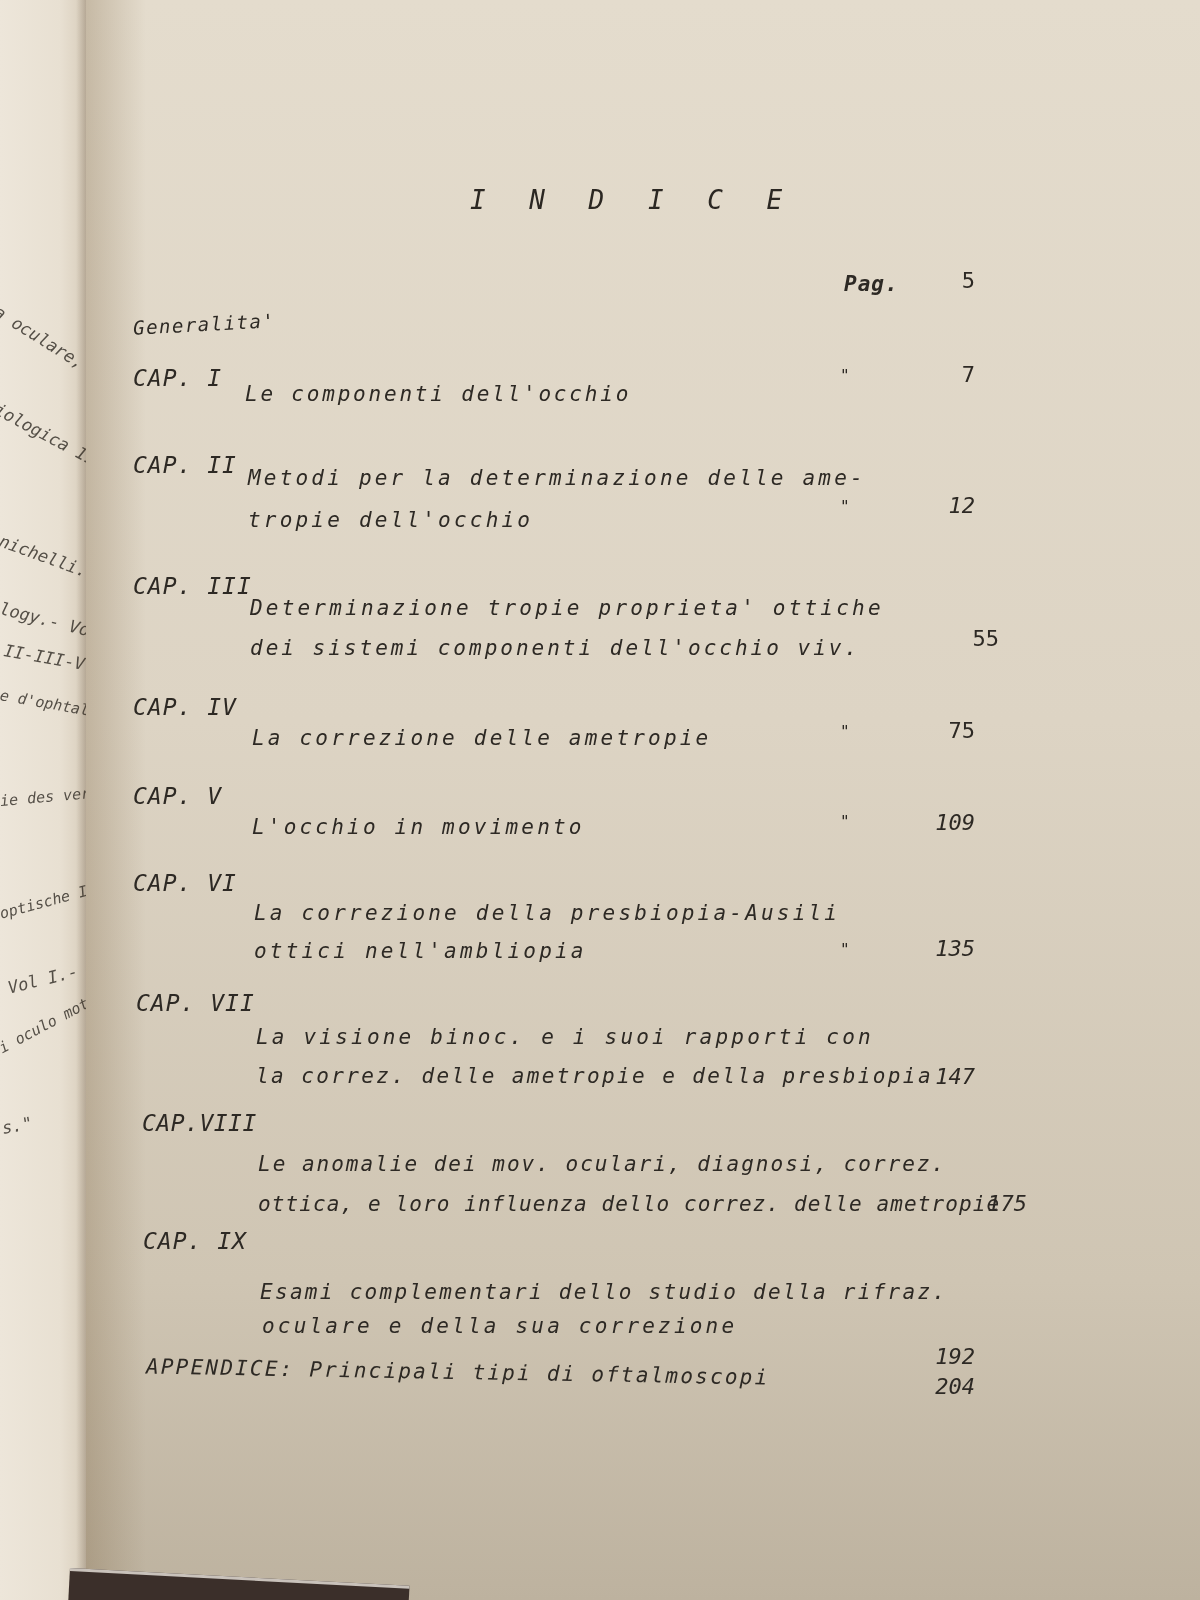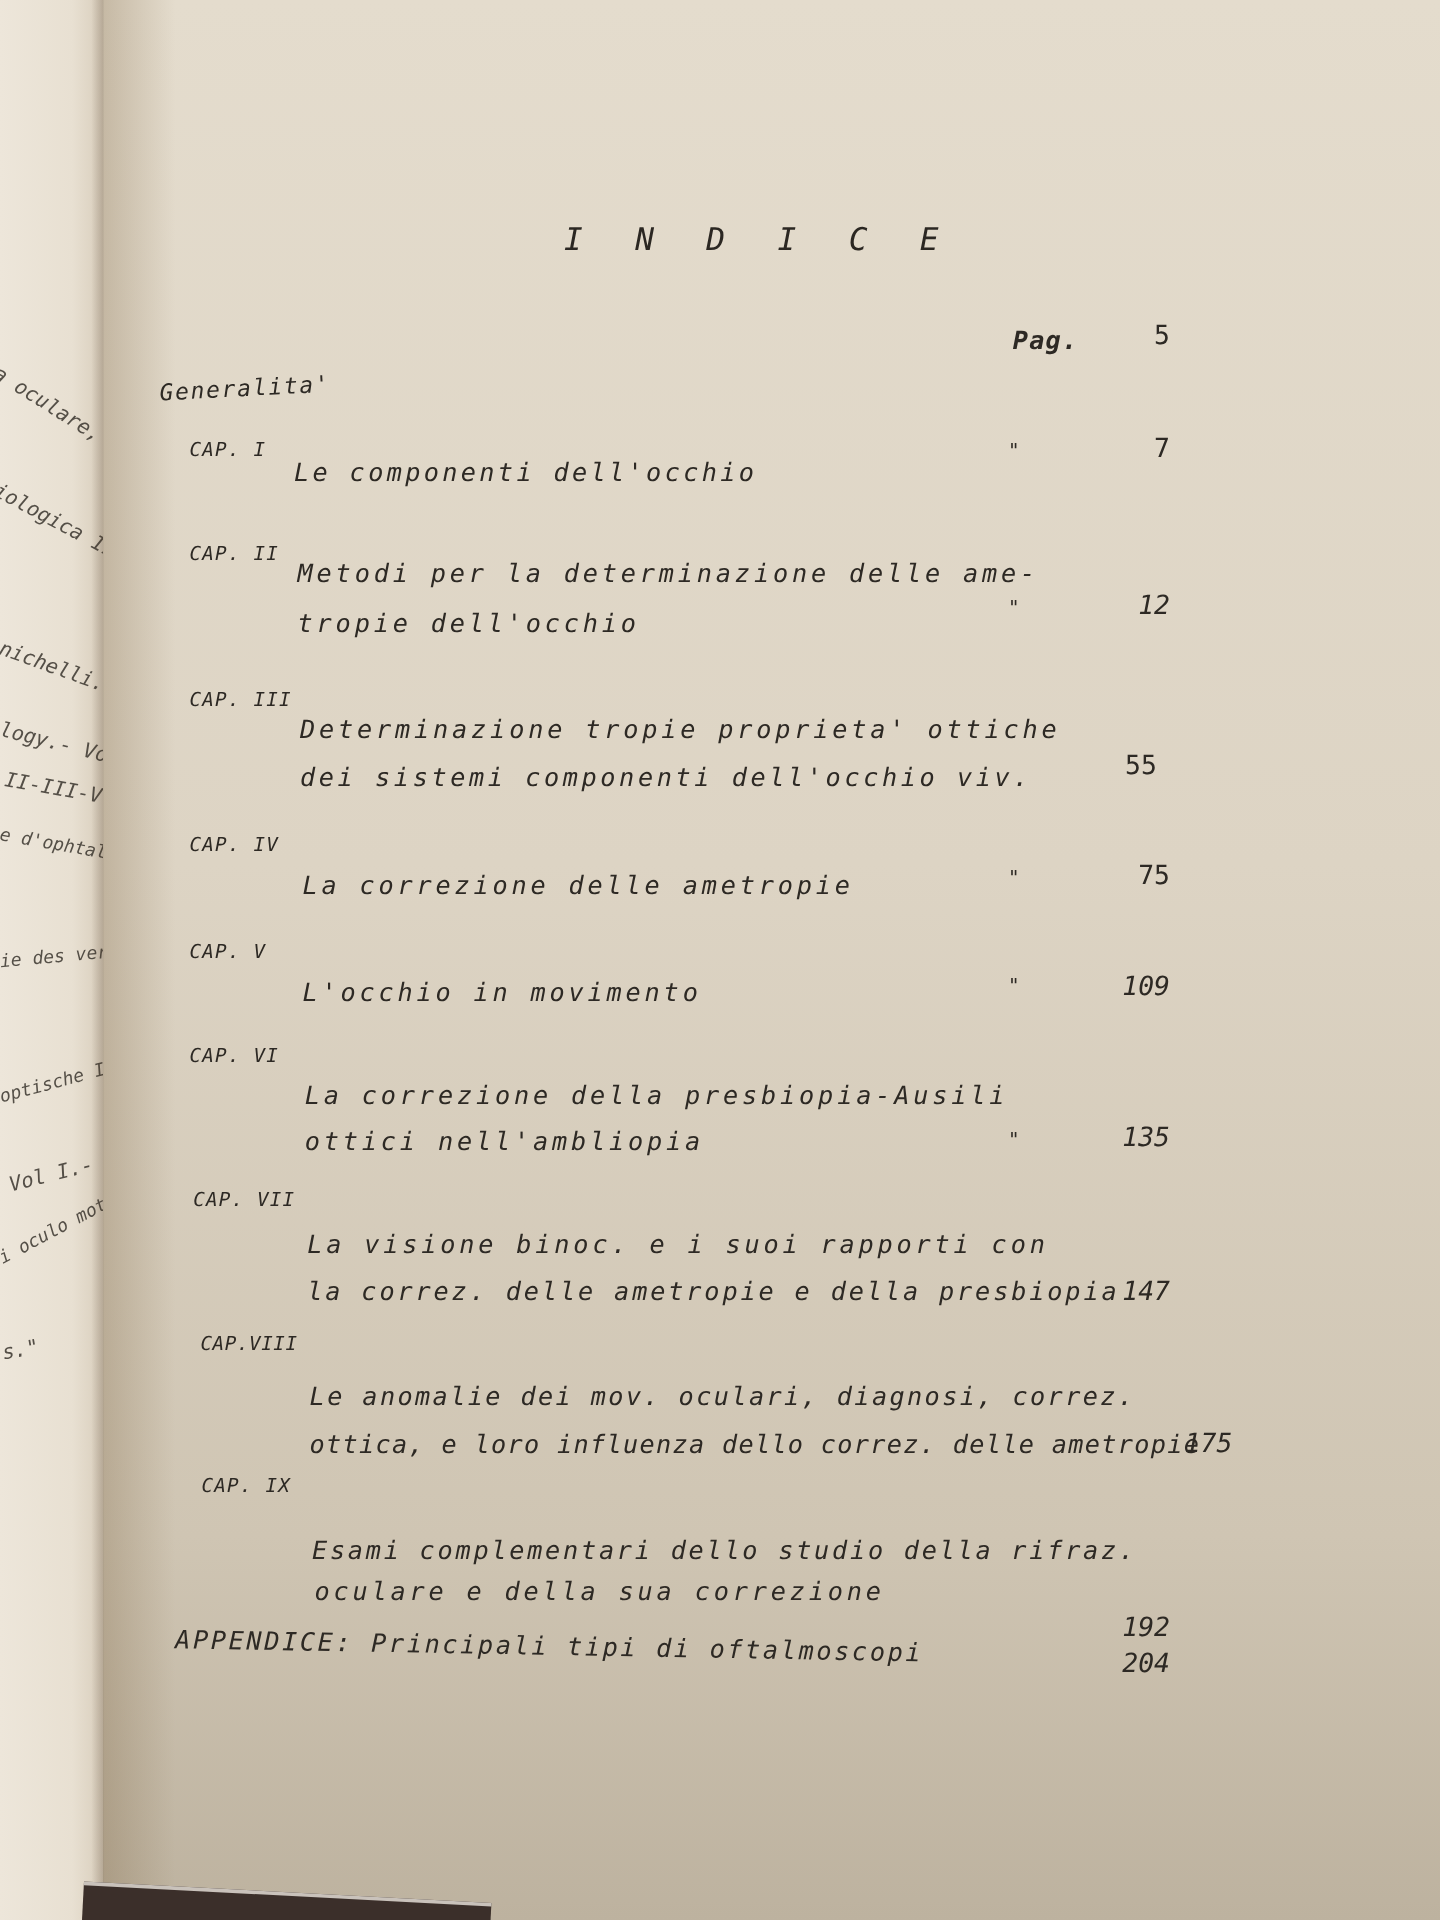--- a/index.html
+++ b/index.html
@@ -35,21 +35,21 @@
     transform:rotate(3deg); transform-origin:left top;
   }
   .title {
     position:absolute; left:470px; top:185px;
     font-size:26px; letter-spacing:14px; font-style:italic; color:#2b2722;
   }
   .txt {
     position:absolute; font-style:italic; color:#2d2924; font-size:21px;
     white-space:nowrap; letter-spacing:3.2px;
   }
-  .cap { font-size:16px; letter-spacing:1px;margin-left:25px; }
+  .cap { font-size:23px; letter-spacing:1px; }
   .num { font-size:22px; letter-spacing:0; text-align:right; width:60px; }
   .ditto { font-size:16px; }
 </style>
 </head>
 <body>
 
 <div class="left-page">
   <span class="bleed" style="left:-4px;top:300px;transform:rotate(32deg);">a oculare, Ist.</span>
   <span class="bleed" style="left:-4px;top:398px;transform:rotate(28deg);">iologica II Ed.</span>
   <span class="bleed" style="left:0px;top:530px;transform:rotate(20deg);">nichelli.-</span>
@@ -84,21 +84,21 @@
 
 <div class="txt cap" style="left:133px;top:452px;">CAP.  II</div>
 <div class="txt" style="left:248px;top:466px;">Metodi per la determinazione delle ame-</div>
 <div class="txt" style="left:248px;top:508px;">tropie dell'occhio</div>
 <div class="txt ditto" style="left:840px;top:497px;">"</div>
 <div class="txt num" style="left:915px;top:493px;">12</div>
 
 <div class="txt cap" style="left:133px;top:573px;">CAP. III</div>
 <div class="txt" style="left:250px;top:596px;">Determinazione tropie proprieta' ottiche</div>
 <div class="txt" style="left:250px;top:636px;letter-spacing:3px;">dei sistemi componenti dell'occhio viv.</div>
-<div class="txt num" style="left:904px;top:626px;font-style:normal;">55</div>
+<div class="txt num" style="left:939px;top:626px;font-style:normal;">55</div>
 
 <div class="txt cap" style="left:133px;top:694px;">CAP.  IV</div>
 <div class="txt" style="left:252px;top:726px;">La correzione delle ametropie</div>
 <div class="txt ditto" style="left:840px;top:722px;">"</div>
 <div class="txt num" style="left:915px;top:718px;font-style:normal;">75</div>
 
 <div class="txt cap" style="left:133px;top:783px;">CAP.   V</div>
 <div class="txt" style="left:252px;top:815px;">L'occhio in movimento</div>
 <div class="txt ditto" style="left:840px;top:812px;">"</div>
 <div class="txt num" style="left:915px;top:810px;">109</div>

